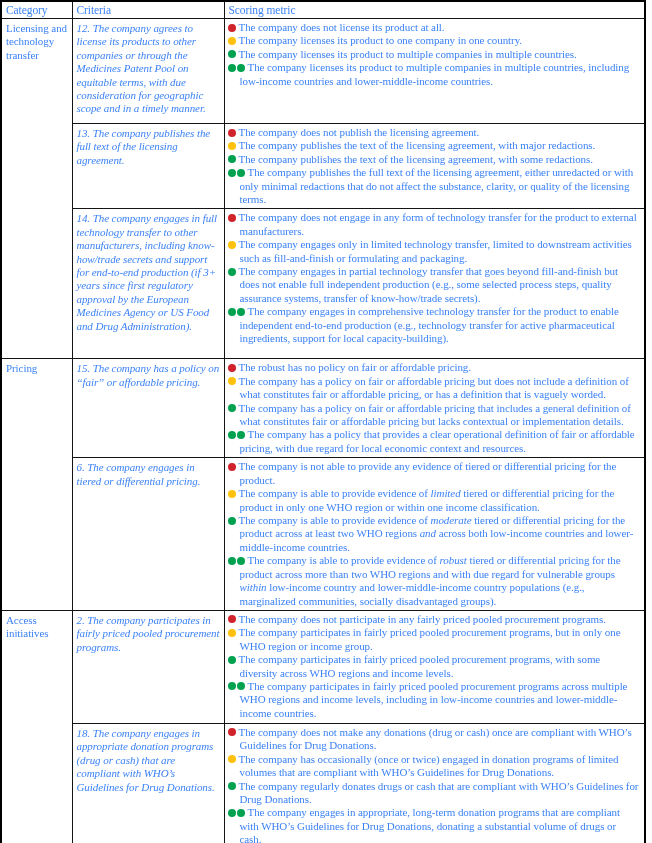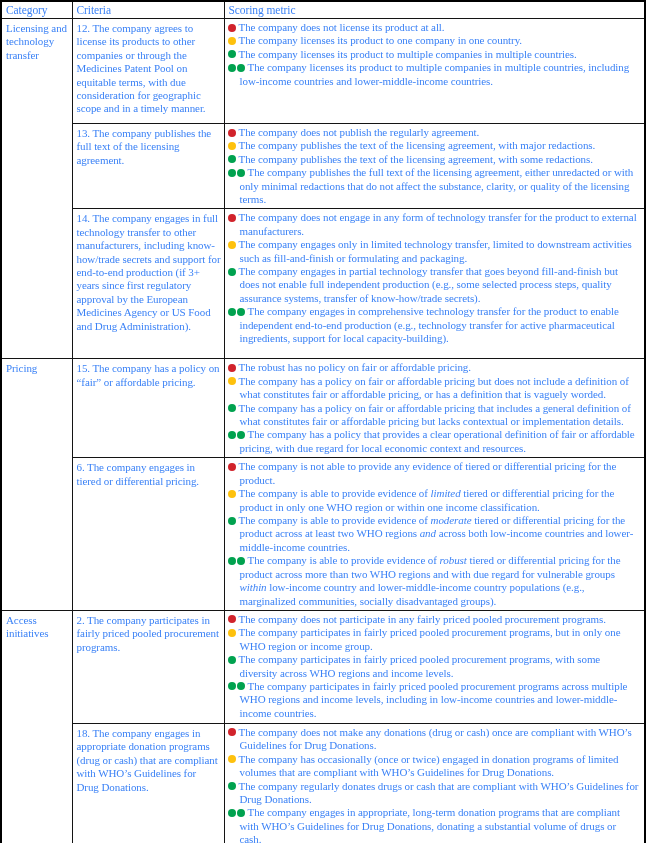--- a/index.html
+++ b/index.html
@@ -26,21 +26,21 @@
     letter-spacing: -0.08px;
     padding: 2px 4px 2px 4px;
   }
   th {
     height: 17px;
     font-size: 11.5px;
     line-height: 13px;
     padding: 2px 4px 1px 4px;
   }
   td.cat-cell  { padding-top: 3px; font-family: Liberation Serif, serif; }
-  td.crit-cell { padding-top: 3px; padding-right: 3px; }
+  td.crit-cell { padding-top: 3px; padding-right: 3px; font-style: italic; }
   td.score-cell{ padding: 2px 4px 2px 3px; }
   .metric {
     padding-left: 12px;
     text-indent: -12px;
     margin: 0;
   }
   .dot {
     display: inline-block;
     width: 8px; height: 8px;
     border-radius: 50%;
@@ -71,21 +71,21 @@
           <td class="score-cell">
             <div class="metric"><span class="dot" style="background: rgb(209, 35, 43); margin-right: 3px;"></span><span><span>The company does not license its product at all.</span></span></div>
             <div class="metric"><span class="dot" style="background: rgb(254, 193, 13); margin-right: 3px;"></span><span><span>The company licenses its product to one company in one country.</span></span></div>
             <div class="metric"><span class="dot" style="background: rgb(0, 162, 79); margin-right: 3px;"></span><span><span>The company licenses its product to multiple companies in multiple countries.</span></span></div>
             <div class="metric"><span class="dot" style="background: rgb(0, 162, 79); margin-right: 1px;"></span><span class="dot" style="background: rgb(0, 162, 79); margin-right: 3px;"></span><span><span>The company licenses its product to multiple companies in multiple countries, including low-income countries and lower-middle-income countries.</span></span></div>
           </td>
         </tr>
         <tr style="height: 85px;">
           <td class="crit-cell">13. The company publishes the full text of the licensing agreement.</td>
           <td class="score-cell">
-            <div class="metric"><span class="dot" style="background: rgb(209, 35, 43); margin-right: 3px;"></span><span><span>The company does not publish the regularly agreement.</span></span></div>
+            <div class="metric"><span class="dot" style="background: rgb(209, 35, 43); margin-right: 3px;"></span><span><span>The company does not publish the licensing agreement.</span></span></div>
             <div class="metric"><span class="dot" style="background: rgb(254, 193, 13); margin-right: 3px;"></span><span><span>The company publishes the text of the licensing agreement, with major redactions.</span></span></div>
             <div class="metric"><span class="dot" style="background: rgb(0, 162, 79); margin-right: 3px;"></span><span><span>The company publishes the text of the licensing agreement, with some redactions.</span></span></div>
             <div class="metric"><span class="dot" style="background: rgb(0, 162, 79); margin-right: 1px;"></span><span class="dot" style="background: rgb(0, 162, 79); margin-right: 3px;"></span><span><span>The company publishes the full text of the licensing agreement, either unredacted or with only minimal redactions that do not affect the substance, clarity, or quality of the licensing terms.</span></span></div>
           </td>
         </tr>
         <tr style="height: 150px;">
           <td class="crit-cell">14. The company engages in full technology transfer to other manufacturers, including know-how/trade secrets and support for end-to-end production (if 3+ years since first regulatory approval by the European Medicines Agency or US Food and Drug Administration).</td>
           <td class="score-cell">
             <div class="metric"><span class="dot" style="background: rgb(209, 35, 43); margin-right: 3px;"></span><span><span>The company does not engage in any form of technology transfer for the product to external manufacturers.</span></span></div>
             <div class="metric"><span class="dot" style="background: rgb(254, 193, 13); margin-right: 3px;"></span><span><span>The company engages only in limited technology transfer, limited to downstream activities such as fill-and-finish or formulating and packaging.</span></span></div>

